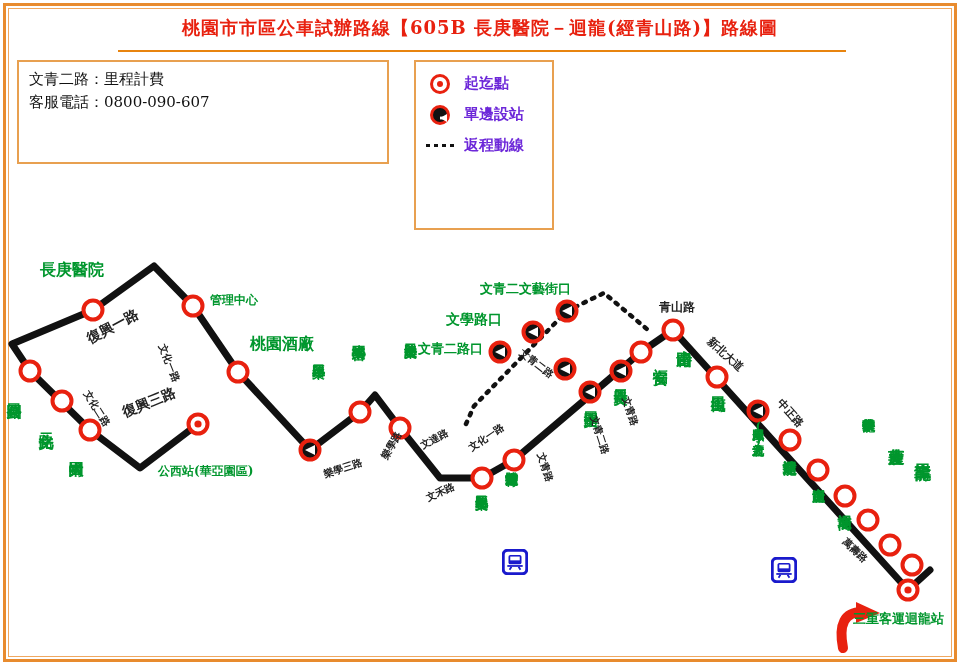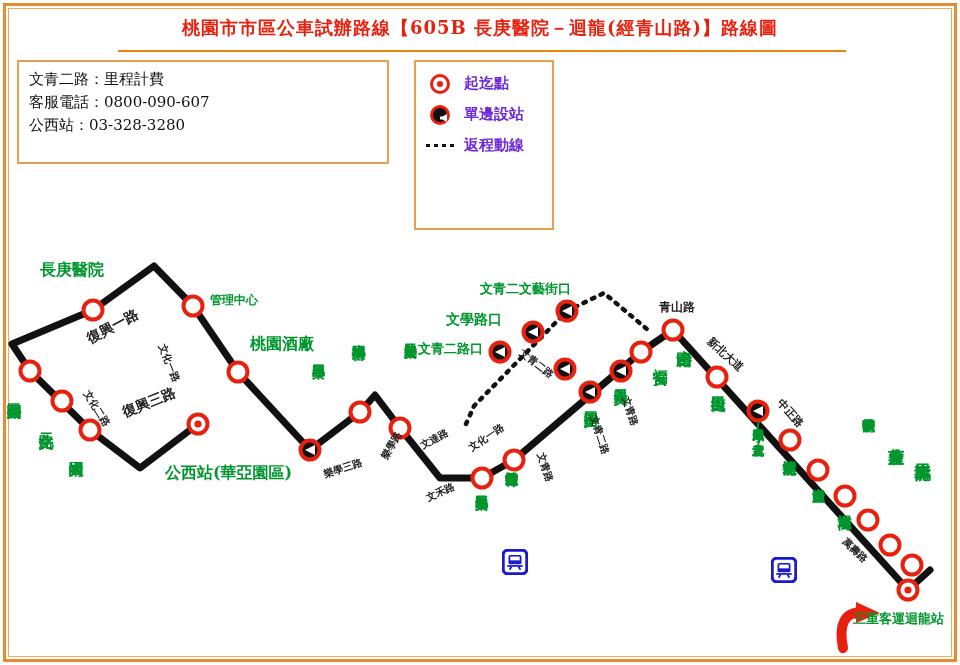--- a/index.html
+++ b/index.html
@@ -71,23 +71,20 @@
 
   <div class="title">桃園市市區公車試辦路線【605B 長庚醫院－迴龍(經青山路)】路線圖</div>
   <div class="title-underline"></div>
 
   <div class="info-box">
     <div class="info-line">
       <span class="info-label">文青二路：</span><span>里程計費</span>
     </div>
     <div class="info-line">
       <span class="info-label">客服電話：</span><span>0800-090-607</span>
-    </div>
-    <div class="info-line">
-      <span class="info-label">公西站：</span><span>03-328-3280</span>
     </div>
   </div>
 
   <div class="legend-box">
     <div class="legend-row">
       <span class="legend-sym">
           <i class="sym-terminus"></i>
         </span>
       <span class="legend-text">起迄點</span>
     </div>
@@ -224,21 +221,21 @@
         </g>
     </svg>
 
     <div id="station-label-layer">
         <div class="lbl" style="left: 40px; top: 30px; font-size: 16px;">長庚醫院</div>
         <div class="lbl" style="left: 210px; top: 62px; font-size: 12px;">管理中心</div>
         <div class="lbl" style="left: 250px; top: 104px; font-size: 16px;">桃園酒廠</div>
         <div class="lbl v" style="left: 6px; top: 160px; font-size: 15px;">公園路口</div>
         <div class="lbl v" style="left: 38px; top: 190px; font-size: 15px;">文化二路</div>
         <div class="lbl v" style="left: 68px; top: 218px; font-size: 15px;">大崗國中</div>
-        <div class="lbl" style="left: 165px; top: 233px; font-size: 16px;">公西站(華亞園區)</div>
+        <div class="lbl" style="left: 158px; top: 233px; font-size: 12px;">公西站(華亞園區)</div>
         <div class="lbl v" style="left: 312px; top: 123px; font-size: 13px;">樂學二三路口</div>
         <div class="lbl v" style="left: 352px; top: 102px; font-size: 14px;">樂善國小</div>
         <div class="lbl v" style="left: 404px; top: 102px; font-size: 13px;">文達樂學路口</div>
         <div class="lbl v" style="left: 475px; top: 254px; font-size: 13px;">文化樂學三路口</div>
         <div class="lbl v" style="left: 505px; top: 230px; font-size: 13px;">捷運體育大學站</div>
         <div class="lbl" style="left: 480px; top: 50px; font-size: 13px;">文青二文藝街口</div>
         <div class="lbl" style="left: 446px; top: 80px; font-size: 14px;">文學路口</div>
         <div class="lbl" style="left: 418px; top: 110px; font-size: 13px;">文青二路口</div>
         <div class="lbl v" style="left: 583px; top: 168px; font-size: 15px;">文學路口</div>
         <div class="lbl v" style="left: 614px; top: 147px; font-size: 14px;">文青二路口</div>

